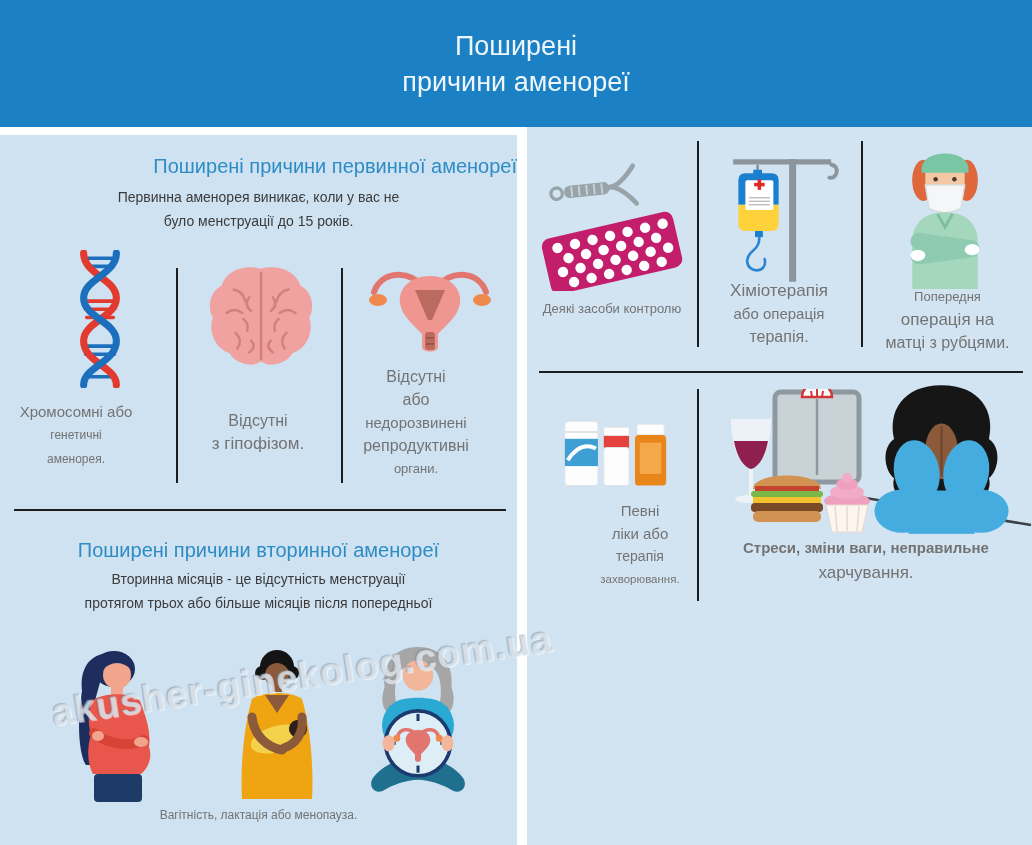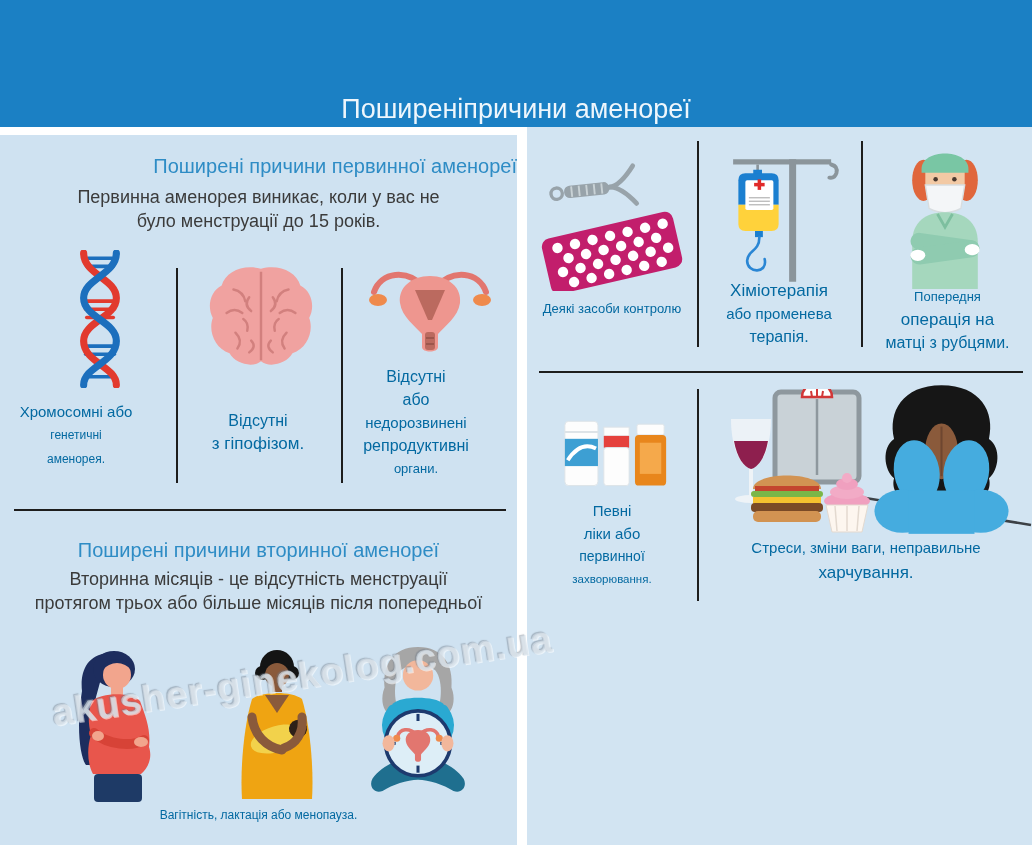--- a/index.html
+++ b/index.html
@@ -1,34 +1,34 @@
 <!DOCTYPE html>
 <html><head>
 <meta charset="utf-8">
 <style>
   html,body{margin:0;padding:0;}
   body{width:1032px;height:845px;position:relative;background:#ffffff;
        font-family:"Liberation Sans","DejaVu Sans",sans-serif;overflow:hidden;}
   .abs{position:absolute;}
   
   .header{left:0;top:0;width:1032px;height:127px;background:#1b80c4;
-          display:flex;align-items:flex-end;justify-content:center;}
+          display:flex;flex-direction:column;align-items:center;justify-content:center;}
   .header .t1,.header .t2{color:#eef6fc;font-size:27px;line-height:36px;text-align:center;}
   
   .panel{background:#cfe2f1;}
   .panel-left{left:0;top:135px;width:517px;height:710px;}
   .panel-right{left:527px;top:127px;width:505px;height:718px;background:#d2e4f2;}
   
   .sec-head{width:100%;text-align:center;color:#2e8cc5;font-size:20px;}
-  .sec-para{width:100%;text-align:center;color:#3b3b3b;font-size:18px;line-height:24px;}
+  .sec-para{width:100%;text-align:center;color:#3b3b3b;font-size:14px;line-height:24px;}
   
   .vdiv{width:2px;background:#1d1d1d;}
   .hdiv{height:2px;background:#1d1d1d;}
   
-  .lbl{text-align:center;color:#0369a1;}
+  .lbl{text-align:center;color:#737373;}
   .lbl span{display:block;}
   .s11{font-size:11.5px;line-height:23px;}
   .s12{font-size:12px;line-height:28px;}
   .s13{font-size:13px;line-height:23px;}
   .s14{font-size:14px;line-height:23px;}
   .s15{font-size:15px;line-height:23px;}
   .s16{font-size:16px;line-height:23px;}
   .s17{font-size:17px;line-height:23px;}
   .s18{font-size:12px;line-height:24px;}
   
@@ -272,21 +272,21 @@
     <rect x="28" y="112" width="74" height="18" rx="9" fill="#8fcbb0" transform="rotate(-8 65 121)"></rect>
     <ellipse cx="36" cy="124" rx="8" ry="6" fill="#ffffff"></ellipse>
     <ellipse cx="94" cy="118" rx="8" ry="6" fill="#ffffff"></ellipse>
   </svg>
 
   <div class="abs lbl" style="left:0;top:170px;width:170px;">
     <span class="s13">Деякі засоби контролю</span>
   </div>
   <div class="abs lbl" style="left:172px;top:152px;width:160px;">
     <span class="s17">Хіміотерапія</span>
-    <span class="s15">або променева</span>
+    <span class="s15">або операція</span>
     <span class="s16">терапія.</span>
   </div>
   <div class="abs lbl" style="left:338px;top:158px;width:165px;">
     <span class="s13">Попередня</span>
     <span class="s17">операція на</span>
     <span class="s16">матці з рубцями.</span>
   </div>
 
   <div class="abs hdiv" style="left:12px;top:244px;width:484px;"></div>
 
@@ -298,24 +298,24 @@
     <rect x="6" y="30" width="34" height="28" fill="#3d9fd3"></rect>
     <path d="M9,52 Q22,32 38,40" stroke="#ffffff" stroke-width="4" fill="none"></path>
     <rect x="46" y="18" width="26" height="9" fill="#fdfdfd" stroke="#dde3e7"></rect>
     <rect x="46" y="27" width="26" height="12" fill="#e5413d"></rect>
     <rect x="46" y="39" width="26" height="39" rx="3" fill="#fdfdfd" stroke="#dde3e7"></rect>
     <rect x="80" y="15" width="28" height="11" rx="2" fill="#fdfdfd" stroke="#dde3e7"></rect>
     <rect x="78" y="26" width="32" height="52" rx="4" fill="#e8861c"></rect>
     <rect x="83" y="34" width="22" height="32" fill="#f5a94b"></rect>
   </svg>
 
-  <div class="abs lbl" style="left:0;top:372px;width:170px;">
+  <div class="abs lbl" style="left:0;top:372px;width:170px;padding-left:28px;">
     <span class="s15">Певні</span>
     <span class="s15">ліки або</span>
-    <span class="s14">первинної</span>
+    <span class="s14">терапія</span>
     <span class="s11">захворювання.</span>
   </div>
 
   <svg class="abs" style="left:318px;top:362px;" width="190" height="48" viewBox="0 0 190 48">
     <line x1="2" y1="6" x2="186" y2="36" stroke="#3c4146" stroke-width="2.5"></line>
   </svg>
 
   <svg class="abs" style="left:196px;top:262px;" width="150" height="148" viewBox="0 0 150 148">
     <rect x="52" y="3" width="84" height="90" rx="6" fill="#c9d2d7" stroke="#8e989e" stroke-width="5"></rect>
     <line x1="94" y1="10" x2="94" y2="86" stroke="#8e989e" stroke-width="2.5"></line>
@@ -355,18 +355,18 @@
     <g fill="#45acdf">
       <ellipse cx="56" cy="90" rx="22" ry="31" transform="rotate(-10 56 90)"></ellipse>
       <ellipse cx="104" cy="90" rx="22" ry="31" transform="rotate(10 104 90)"></ellipse>
       <ellipse cx="42" cy="128" rx="27" ry="21"></ellipse>
       <ellipse cx="118" cy="128" rx="27" ry="21"></ellipse>
       <rect x="48" y="108" width="64" height="42"></rect>
     </g>
   </svg>
 
   <div class="abs lbl" style="left:178px;top:408px;width:322px;">
-    <span class="s15" style="line-height:25px;">Стреси, зміни ваги, неправильне</span>
+    <span class="s15" style="line-height:25px;font-weight:bold;">Стреси, зміни ваги, неправильне</span>
     <span class="s17" style="line-height:25px;">харчування.</span>
   </div>
 </div>
 
 <div class="abs watermark">akusher-ginekolog.com.ua</div>
 
 </body></html>

